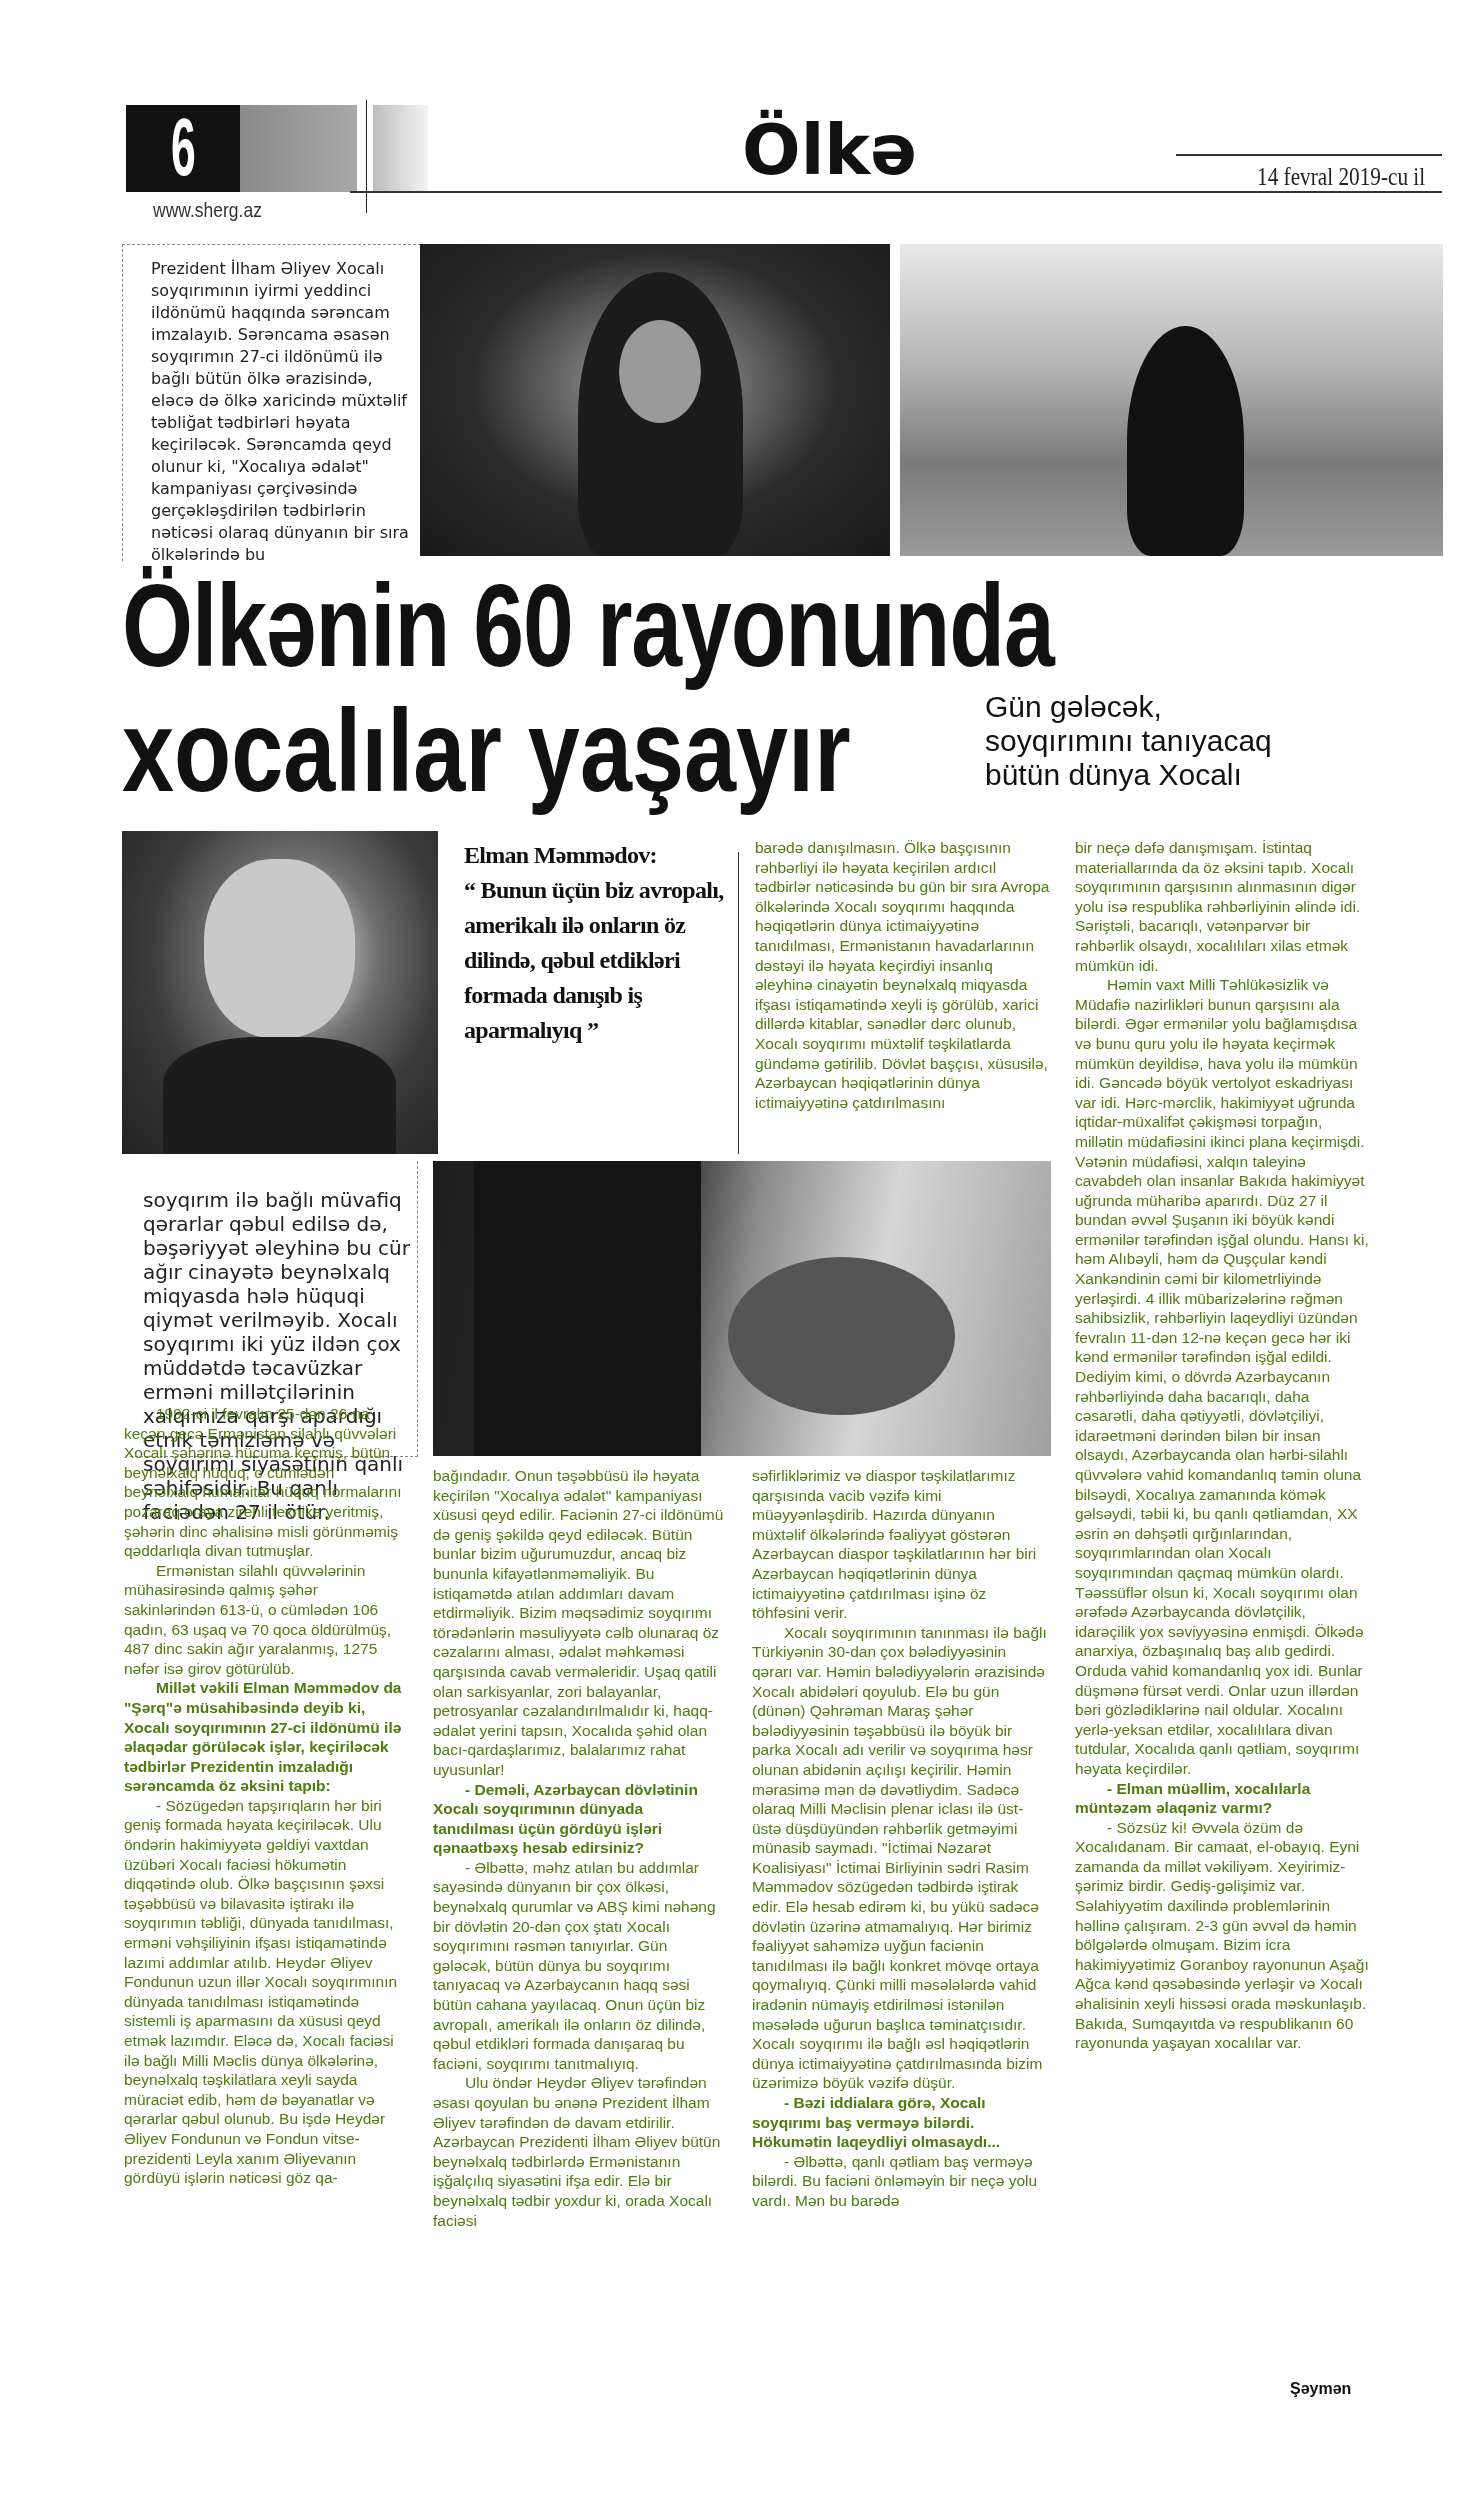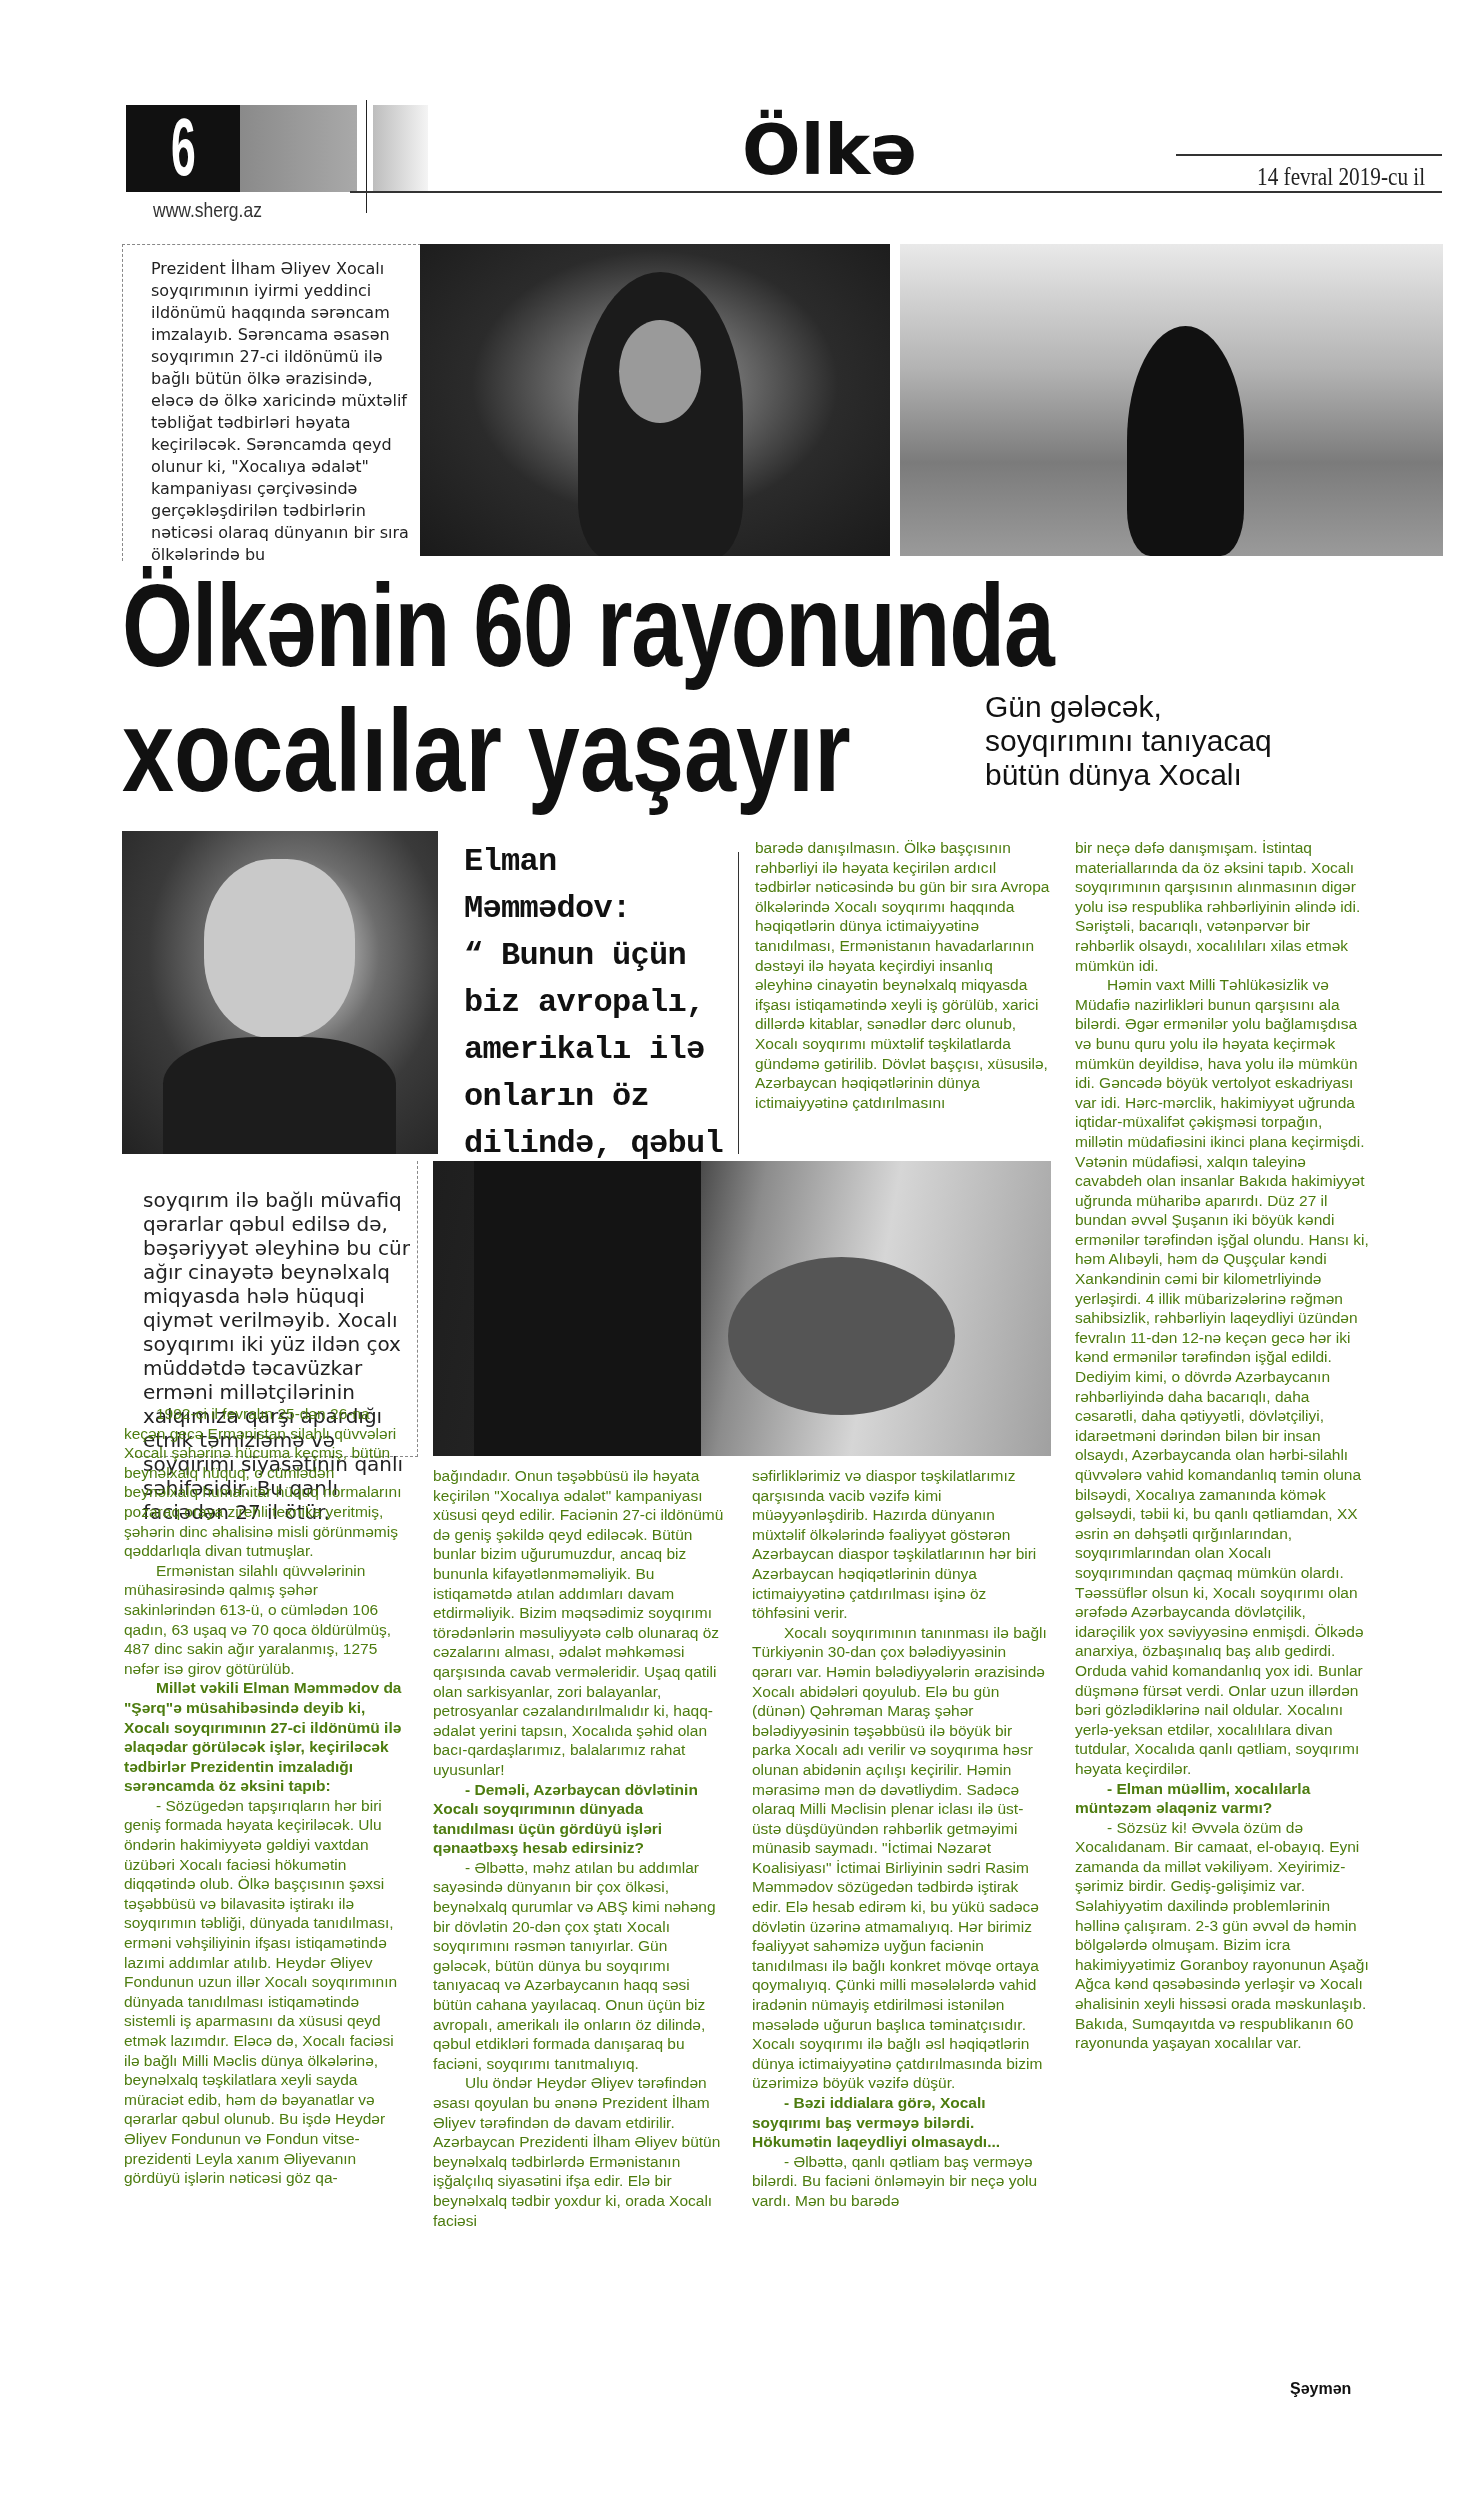--- a/index.html
+++ b/index.html
@@ -29,21 +29,21 @@
   .photo-figure { border-radius:50% 50% 20% 20%; background:#111; }
 
   
   .headline { left:122px; top:569px; font-family:"Liberation Sans", sans-serif; font-weight:bold; font-size:117px; line-height:113px; letter-spacing:-1.4px; transform:scaleX(0.78); transform-origin:left top; white-space:nowrap; }
   .headline2 { left:122px; top:694px; font-family:"Liberation Sans", sans-serif; font-weight:bold; font-size:117px; line-height:113px; transform:scaleX(0.80); transform-origin:left top; white-space:nowrap; }
   .subhead { left:985px; top:690px; width:440px; font-family:"Liberation Sans", sans-serif; font-size:30px; line-height:34px; }
 
   
   .portrait { left:122px; top:831px; width:316px; height:323px; background:
       radial-gradient(ellipse at 55% 38%, #d8d8d8 0%, #b0b0b0 18%, #6d6d6d 34%, #3a3a3a 60%, #222 100%); }
-  .quote { left:464px; top:838px; width:261px; font-family:Liberation Mono, monospace; font-weight:bold; font-size:32px; line-height:47px; letter-spacing:-0.7px; }
+  .quote { left:464px; top:838px; width:261px; font-family:Liberation Serif, serif; font-weight:bold; font-size:24px; line-height:35px; letter-spacing:-0.7px; }
   .col-rule { width:1.4px; background:#333; }
 
   .body-col { font-size:15.5px; line-height:19.6px; color:#4d7c0f; font-family:"Liberation Sans", sans-serif; text-align:left; }
   .body-col p { margin:0; }
   .body-col p.ind { text-indent:32px; }
   .body-col p.q { font-weight:bold; text-indent:32px; }
 
   .box2 { left:130px; top:1161px; width:287px; height:295px; border-right:1.4px dashed #888; border-bottom:1.4px dashed #888; }
   .box2-text { left:143px; top:1188px; width:275px; font-family:"DejaVu Sans", sans-serif; font-size:20px; line-height:24px; color:#222; }
 

